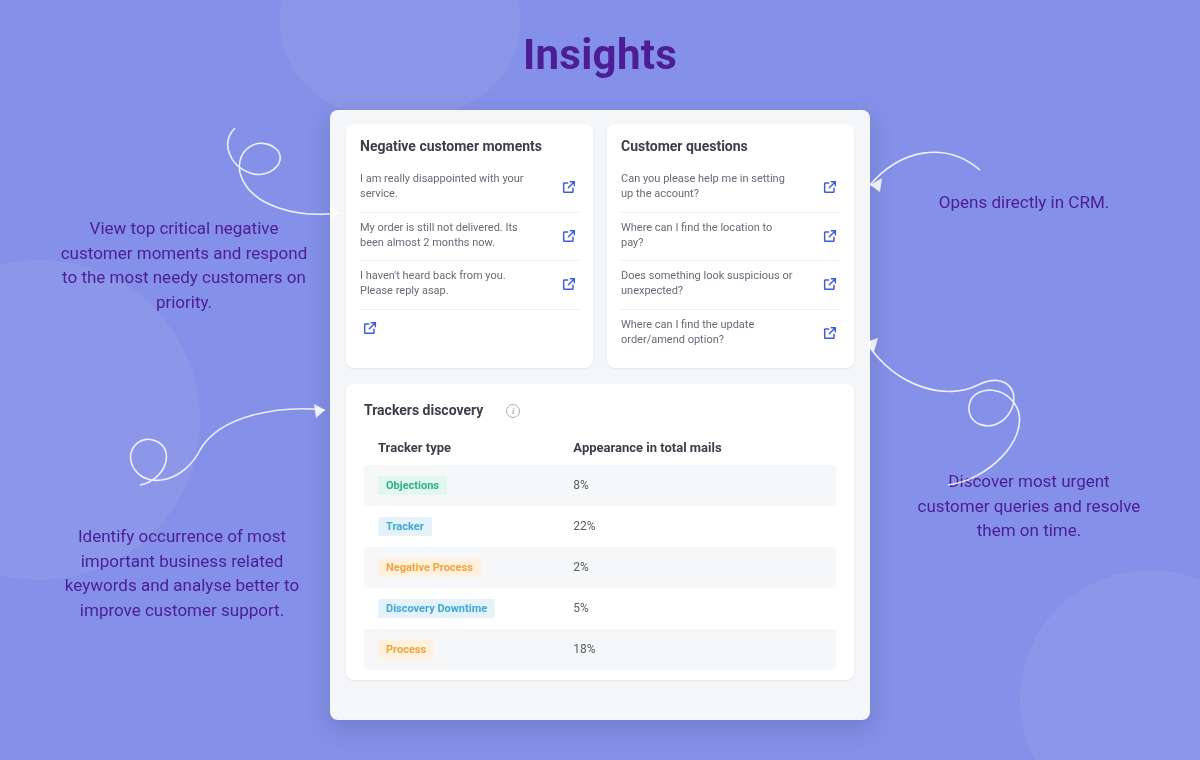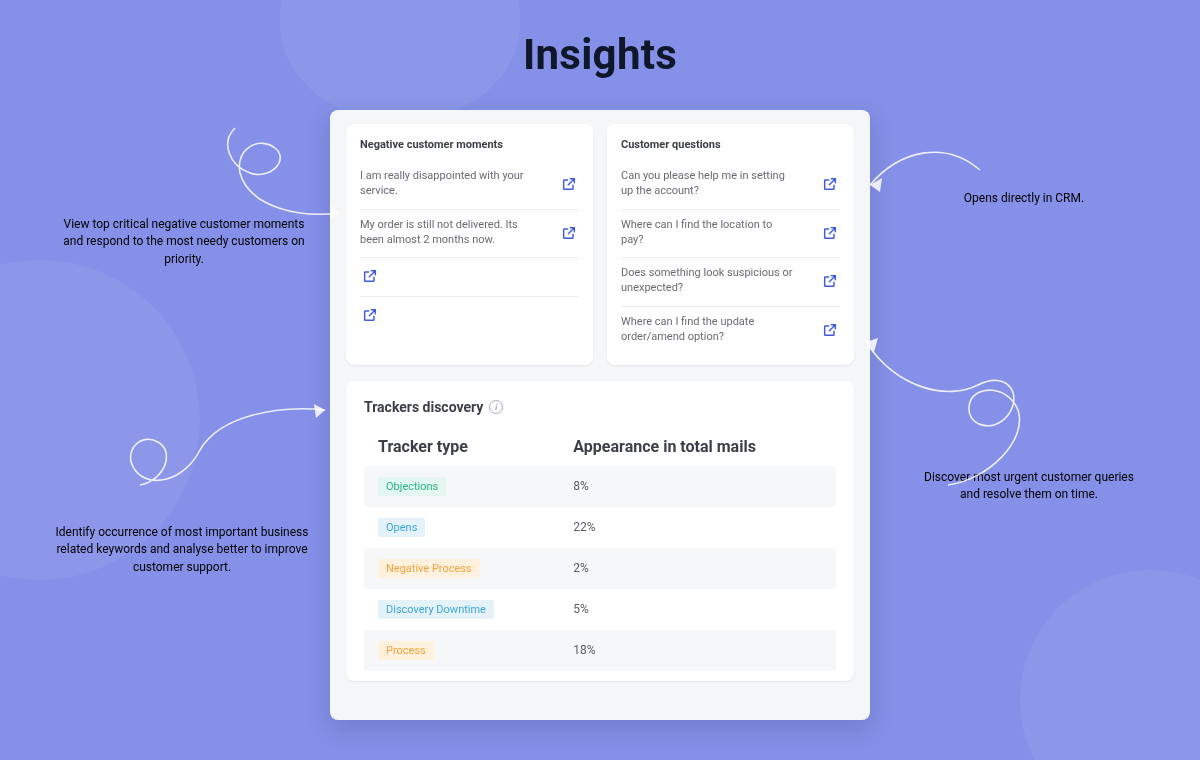--- a/index.html
+++ b/index.html
@@ -10,21 +10,21 @@
     position: relative;
   }
 
   
   .blob { position: absolute; border-radius: 50%; background: rgba(255,255,255,0.06); }
   .blob.b1 { width: 320px; height: 320px; left: -120px; top: 260px; }
   .blob.b2 { width: 260px; height: 260px; right: -80px; bottom: -70px; }
   .blob.b3 { width: 240px; height: 200px; left: 280px; top: -80px; border-radius: 48%; }
 
   h1.page-title {
-    color: #0f172a;
+    color: #4c1d95;
     text-align: center;
     font-size: 42px;
     font-weight: 700;
     padding-top: 30px;
     letter-spacing: .3px;
   }
 
   .stage {
     position: absolute;
     left: 330px;
@@ -43,21 +43,21 @@
   }
 
   .card {
     flex: 1;
     background: #fff;
     border-radius: 8px;
     padding: 14px 14px 10px;
     box-shadow: 0 1px 2px rgba(20,30,60,0.08);
   }
   .card-title {
-    font-size: 11px;
+    font-size: 14px;
     font-weight: 700;
     color: #3c3f49;
     margin-bottom: 10px;
   }
 
   .item-row {
     display: flex;
     align-items: center;
     justify-content: space-between;
     gap: 26px;
@@ -86,72 +86,72 @@
     border-radius: 8px;
     margin-top: 16px;
     padding: 18px 18px 10px;
     box-shadow: 0 1px 2px rgba(20,30,60,0.08);
   }
   .trackers-title {
     font-size: 14px;
     font-weight: 700;
     color: #3c3f49;
     display: flex;
-    align-items: center;
-    gap: 6px;
+    align-items: flex-end;
+    gap: 23px;
     margin-bottom: 14px;
   }
   .info-icon {
     width: 14px; height: 14px;
     border: 1.5px solid #a9adba;
     color: #a9adba;
     border-radius: 50%;
     display: inline-flex; align-items: center; justify-content: center;
     font-size: 9px;
     font-weight: 700;
     cursor: pointer;
     font-family: Georgia, serif;
     font-style: italic;
   }
 
   .trackers-table { width: 100%; }
   .trackers-header {
     display: flex;
     padding: 8px 14px 10px;
-    font-size: 16px;
+    font-size: 13px;
     font-weight: 700;
     color: #3c3f49;
   }
   .trackers-header .col-a { flex: 0 0 44%; }
   .trackers-row {
     display: flex;
     align-items: center;
     padding: 11px 14px;
     font-size: 12px;
     color: #5a5d68;
     border-radius: 4px;
   }
   .trackers-row:nth-child(odd) { background: #F6F7F9; }
   .trackers-row .col-a { flex: 0 0 44%; }
   .tag {
     display: inline-block;
     padding: 3px 8px;
     border-radius: 2px;
     font-size: 11px;
-    font-weight: 400;
+    font-weight: 700;
   }
   .tag.green  { background: #E3F6EF; color: #29B487; }
   .tag.blue   { background: #E4F2FA; color: #3FA7D9; }
   .tag.orange { background: #FFF1DE; color: #F1A33C; }
 
   
   .annotation {
     position: absolute;
-    color: #000000;
-    font-size: 12px;
+    color: #4c1d95;
+    font-size: 17px;
     line-height: 1.45;
     text-align: center;
     width: 260px;
   }
   .ann-left-1  { left: 54px;  top: 216px; }
   .ann-left-2  { left: 46px;  top: 524px; width: 272px; }
   .ann-right-1 { right: 56px; top: 190px; text-align: center; width: 240px; }
   .ann-right-2 { right: 56px; top: 469px; width: 230px; }
 
   
@@ -189,20 +189,21 @@
       <div class="item-row">
         <div class="item-text">My order is still not delivered. Its been almost 2 months now.</div>
         <div class="open-btn">
           <svg viewBox="0 0 24 24">
               <path d="M14 4h6v6M20 4l-9 9" stroke="currentColor" stroke-width="2.2" fill="none" stroke-linecap="round"></path>
               <path d="M18 14v5a1 1 0 0 1-1 1H5a1 1 0 0 1-1-1V7a1 1 0 0 1 1-1h5" stroke="currentColor" stroke-width="2.2" fill="none" stroke-linecap="round"></path>
             </svg>
         </div>
       </div>
       <div class="item-row">
+        <div class="item-text">I haven't heard back from you. Please reply asap.</div>
         <div class="open-btn">
           <svg viewBox="0 0 24 24">
               <path d="M14 4h6v6M20 4l-9 9" stroke="currentColor" stroke-width="2.2" fill="none" stroke-linecap="round"></path>
               <path d="M18 14v5a1 1 0 0 1-1 1H5a1 1 0 0 1-1-1V7a1 1 0 0 1 1-1h5" stroke="currentColor" stroke-width="2.2" fill="none" stroke-linecap="round"></path>
             </svg>
         </div>
       </div>
       <div class="item-row">
         <div class="open-btn">
           <svg viewBox="0 0 24 24">
@@ -266,21 +267,21 @@
       <div class="trackers-header">
         <div class="col-a">Tracker type</div>
         <div class="col-b">Appearance in total mails</div>
       </div>
       <div>
         <div class="trackers-row">
           <div class="col-a"><span class="tag green">Objections</span></div>
           <div class="col-b">8%</div>
         </div>
         <div class="trackers-row">
-          <div class="col-a"><span class="tag blue">Opens</span></div>
+          <div class="col-a"><span class="tag blue">Tracker</span></div>
           <div class="col-b">22%</div>
         </div>
         <div class="trackers-row">
           <div class="col-a"><span class="tag orange">Negative Process</span></div>
           <div class="col-b">2%</div>
         </div>
         <div class="trackers-row">
           <div class="col-a"><span class="tag blue">Discovery Downtime</span></div>
           <div class="col-b">5%</div>
         </div>

